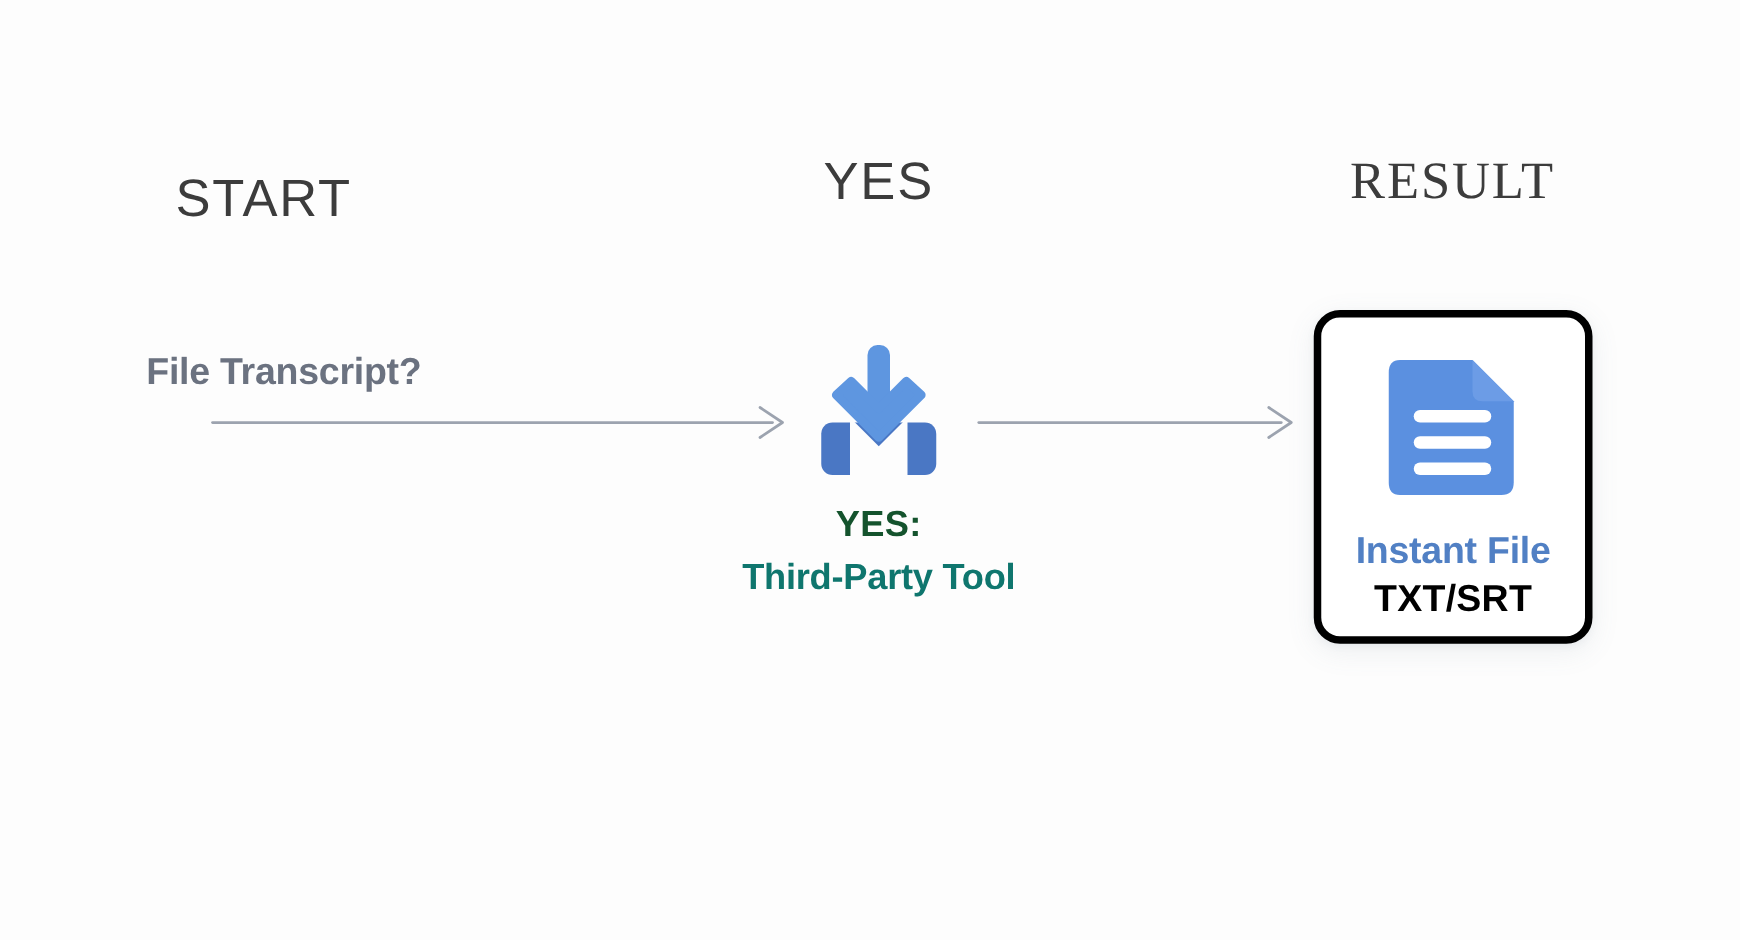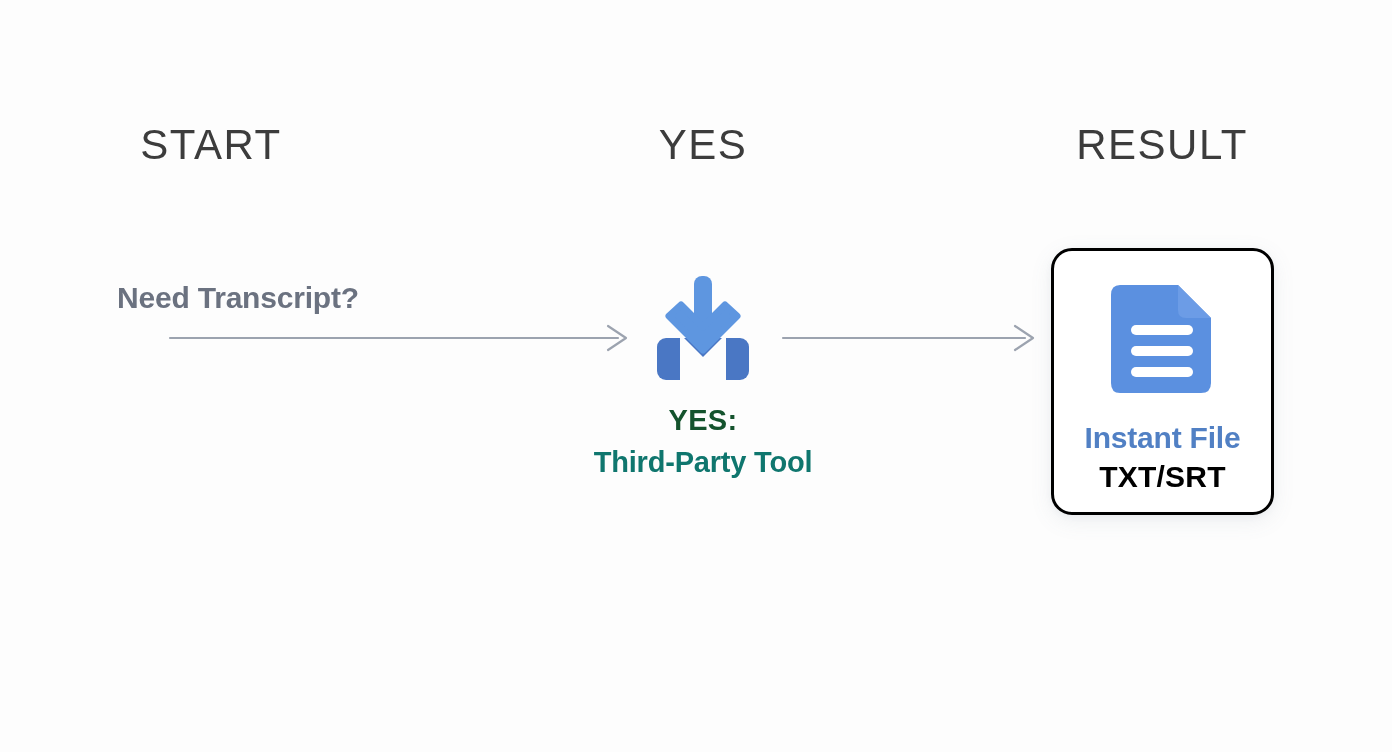--- a/index.html
+++ b/index.html
@@ -27,23 +27,23 @@
     position: absolute;
     font-size: 42px;
     font-weight: 400;
     letter-spacing: 1.5px;
     color: #3c3c3c;
     white-space: nowrap;
     transform: translateX(-50%);
     top: 124px;
     line-height: 1;
   }
-  #heading-start  { left: 211px; }
+  #heading-start  { left: 211px; margin-top: 14px; }
   #heading-yes    { left: 703px; text-align: right; }
-  #heading-result { left: 1162px; }
+  #heading-result { left: 1162px; font-family: Liberation Serif, serif; }
 
   
   #start-node {
     position: absolute;
     left: 117px;
     top: 281px;
     font-size: 30px;
     font-weight: 700;
     color: #6b7280;
     white-space: nowrap;
@@ -101,21 +101,21 @@
   }
 
   
   #result-card {
     position: absolute;
     left: 1051px;
     top: 248px;
     width: 223px;
     height: 267px;
     background: #ffffff;
-    border: 3px solid #000000;
+    border: 6px solid #000000;
     border-radius: 21px;
     box-shadow: 0 6px 22px rgba(100, 115, 140, 0.10),
                 0 2px 6px rgba(100, 115, 140, 0.06);
     display: flex;
     flex-direction: column;
     align-items: center;
     justify-content: flex-start;
     padding-top: 29px;
     box-sizing: border-box;
   }
@@ -145,21 +145,21 @@
 <body>
 
 <div id="diagram">
 
   <div class="stage-heading" id="heading-start">START</div>
 
   <div class="stage-heading" id="heading-yes">YES</div>
 
   <div class="stage-heading" id="heading-result">RESULT</div>
 
-  <div id="start-node">Need Transcript?</div>
+  <div id="start-node">File Transcript?</div>
 
   <svg class="connector" id="connector-1" viewBox="0 0 464 34" width="464" height="34">
     <line x1="2" y1="17" x2="450" y2="17"></line>
     <polyline points="440,5 458,17 440,29"></polyline>
   </svg>
 
   <svg class="connector" id="connector-2" viewBox="0 0 258 34" width="258" height="34">
     <line x1="2" y1="17" x2="244" y2="17"></line>
     <polyline points="234,5 252,17 234,29"></polyline>
   </svg>

